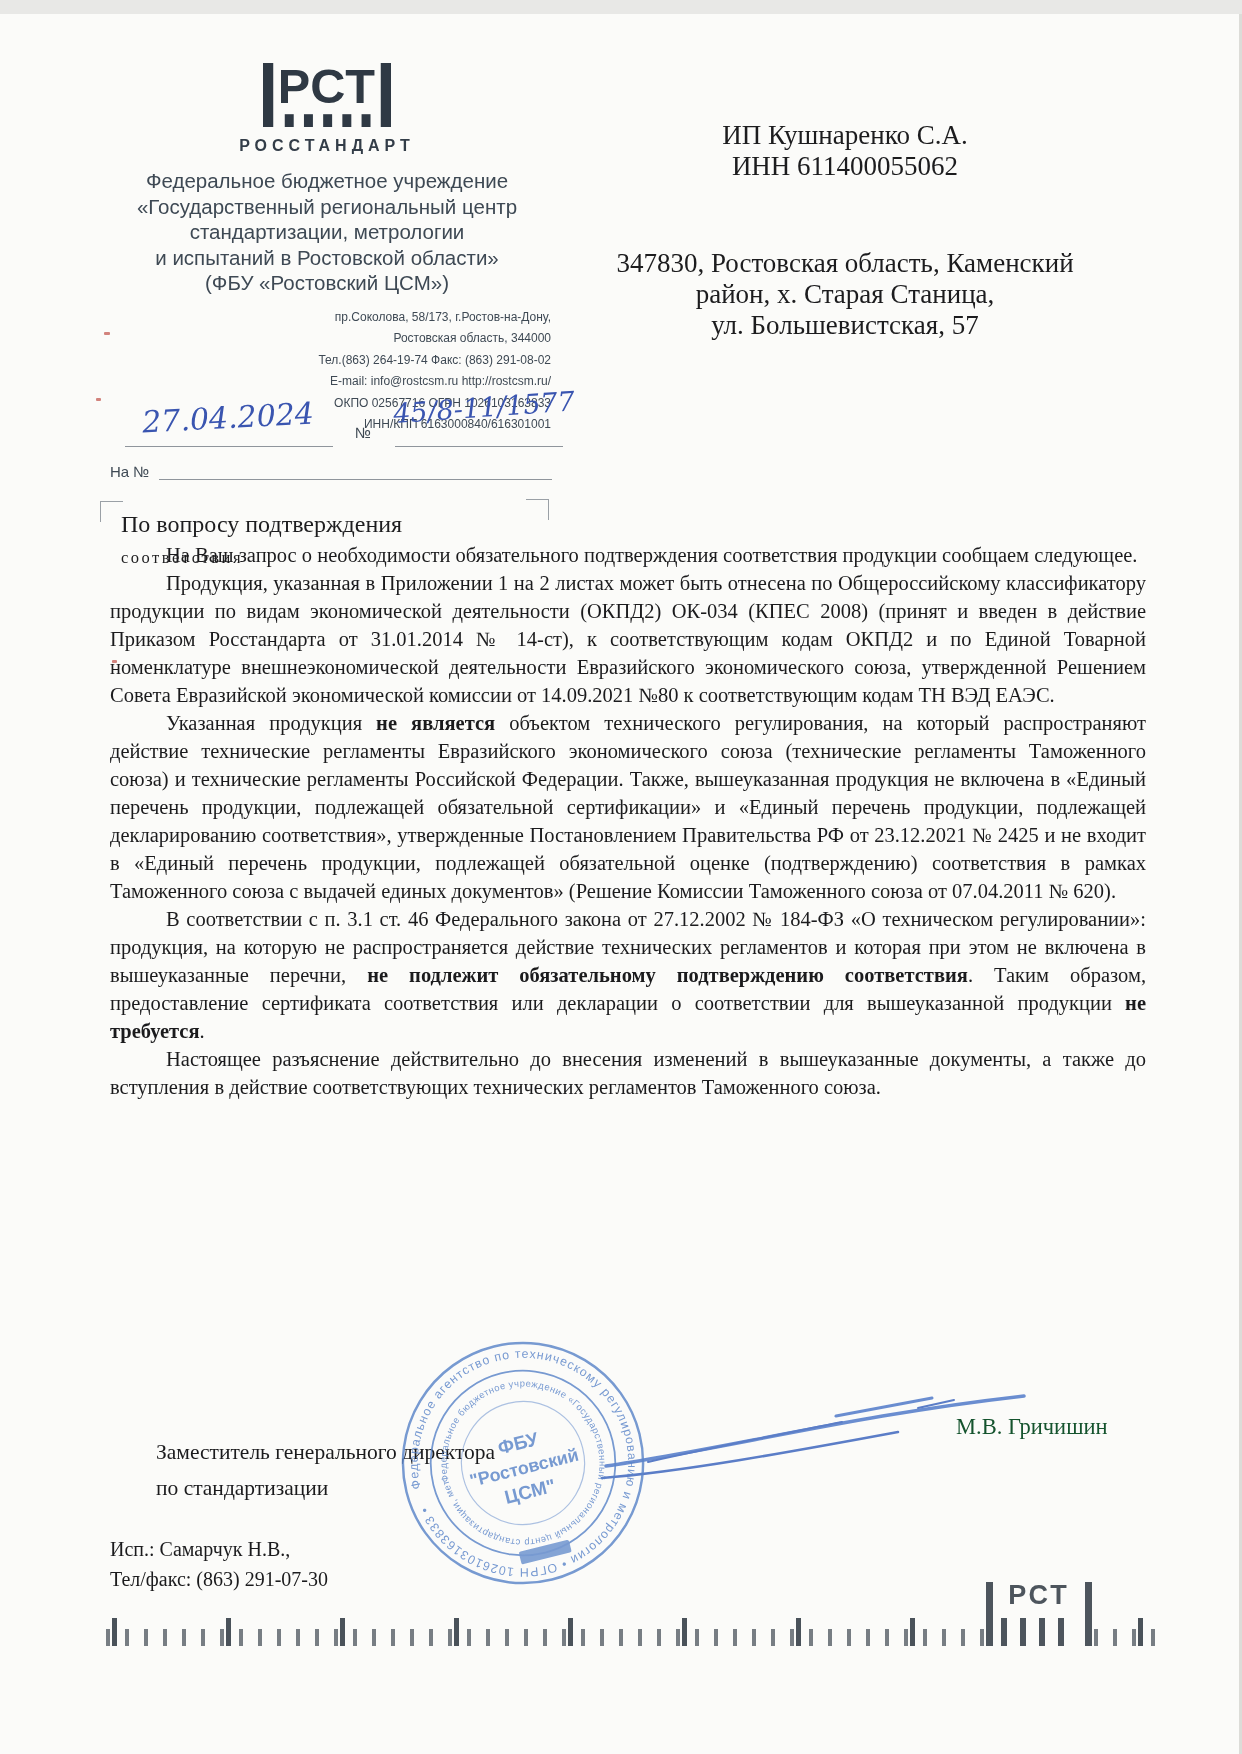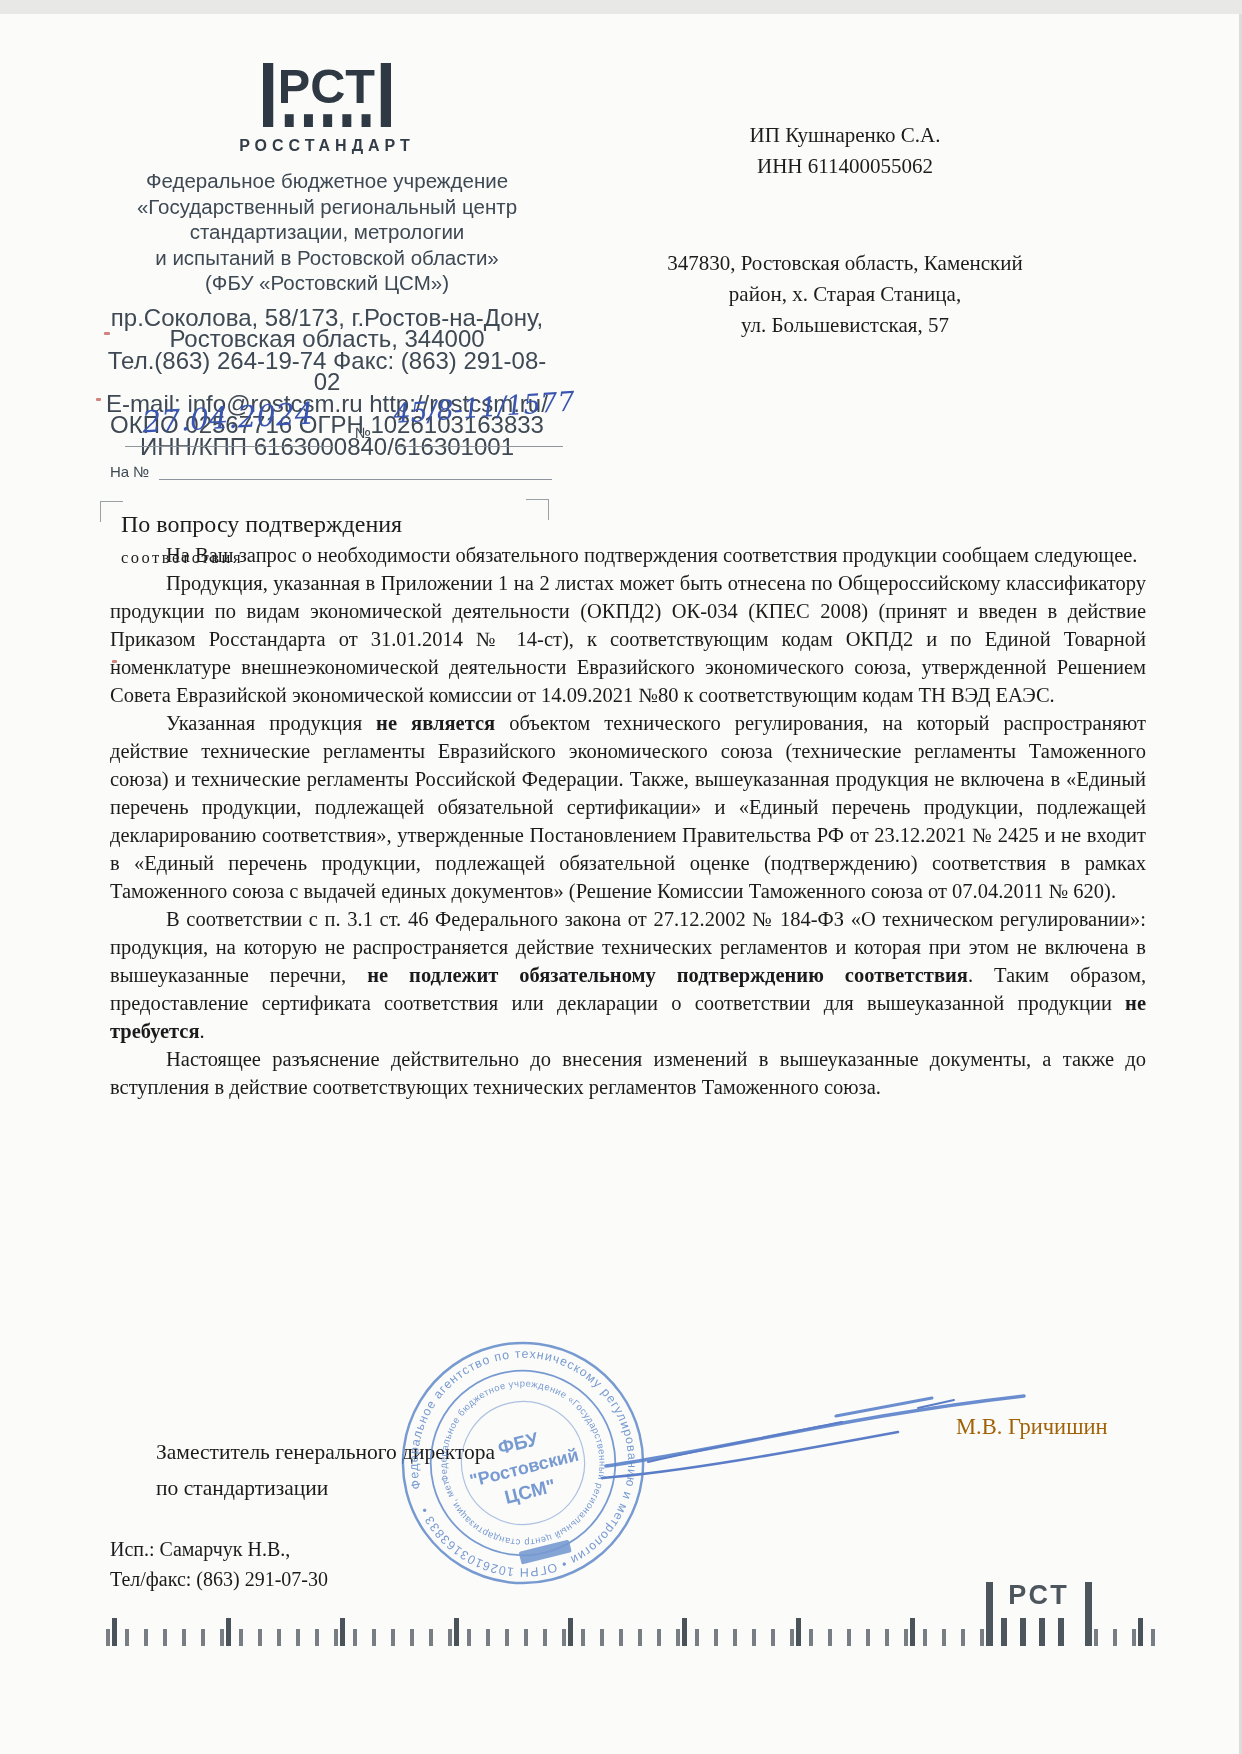--- a/index.html
+++ b/index.html
@@ -6,21 +6,21 @@
   .page{position:relative;width:1242px;height:1754px;margin:14px auto;background:#fbfbf9;overflow:hidden;
         font-family:"Liberation Sans",sans-serif;}
   .serif{font-family:"Liberation Serif",serif;}
   .b{font-weight:bold;}
 
   
   .letterhead{position:absolute;left:103px;top:48px;width:448px;text-align:center;color:#3e4954;}
   .logo-svg{width:128px;height:66px;display:block;margin:0 auto;}
   .agency{margin-top:9px;font-size:16px;font-weight:bold;letter-spacing:5px;color:#333d48;text-align:center;}
   .org{margin-top:13px;font-size:20.5px;line-height:25.5px;}
-  .contact{margin-top:11px;font-size:24px;line-height:21.5px;}
+  .contact{margin-top:11px;font-size:12px;line-height:21.5px;text-align:right;}
 
   
   .hw-row{position:absolute;left:103px;top:384px;width:460px;height:56px;}
   .hw{font-family:"DejaVu Serif",serif;font-style:italic;color:#3a55b0;white-space:nowrap;}
   .hw-date{position:absolute;left:20px;top:2px;width:210px;text-align:center;font-size:30px;transform:rotate(-3deg);}
   .hw-num{position:absolute;left:290px;top:-6px;width:175px;text-align:center;font-size:27px;transform:rotate(-4deg);}
   .hw-line1{position:absolute;left:22px;top:48px;width:208px;border-top:1.5px solid #8f959c;}
   .hw-line2{position:absolute;left:292px;top:48px;width:168px;border-top:1.5px solid #8f959c;}
   .num-label{position:absolute;left:252px;top:26px;font-size:15px;color:#3e4954;}
 
@@ -31,31 +31,31 @@
   .corner{position:absolute;width:22px;height:20px;}
   .corner-l{left:100px;top:487px;border-left:1.5px solid #9aa0a6;border-top:1.5px solid #9aa0a6;}
   .corner-r{left:526px;top:485px;border-right:1.5px solid #9aa0a6;border-top:1.5px solid #9aa0a6;}
 
   .subject{position:absolute;left:121px;top:497px;color:#1d1d1f;}
   .subject-l1{font-size:24px;}
   .subject-l2{font-size:16.5px;letter-spacing:2.5px;margin-top:10px;}
 
   
   .recipient{position:absolute;left:565px;top:106px;width:560px;text-align:center;
-             color:#1c1c1e;font-size:21px;line-height:31px;}
+             color:#1c1c1e;font-size:27px;line-height:31px;}
   .recipient-addr{margin-top:66px;}
 
   
   .body-text{position:absolute;left:110px;top:527px;width:1036px;font-size:20.5px;line-height:28px;
              color:#1b1b1d;text-align:justify;}
   .body-text p{margin:0;text-indent:56px;}
 
   
   .sig-title{position:absolute;left:156px;top:1420px;font-size:21.5px;line-height:36px;color:#1b1b1d;}
-  .sig-name{position:absolute;left:956px;top:1400px;font-size:22.5px;color:#a16207;}
+  .sig-name{position:absolute;left:956px;top:1400px;font-size:22.5px;color:#14532d;}
   .sig-svg{position:absolute;left:600px;top:1350px;width:430px;height:122px;}
   .executor{position:absolute;left:110px;top:1520px;font-size:20px;line-height:30px;color:#1b1b1d;}
 
   
   .stamp{position:absolute;left:394px;top:1320px;width:258px;height:258px;opacity:.82;transform:rotate(-14deg);}
 
   
   .ruler{position:absolute;left:106px;top:1602px;width:1062px;height:32px;}
   .ruler-small{position:absolute;bottom:2px;left:0;right:0;height:17px;opacity:.8;
       background:repeating-linear-gradient(90deg,#565e66 0 4px,transparent 4px 19px);}

